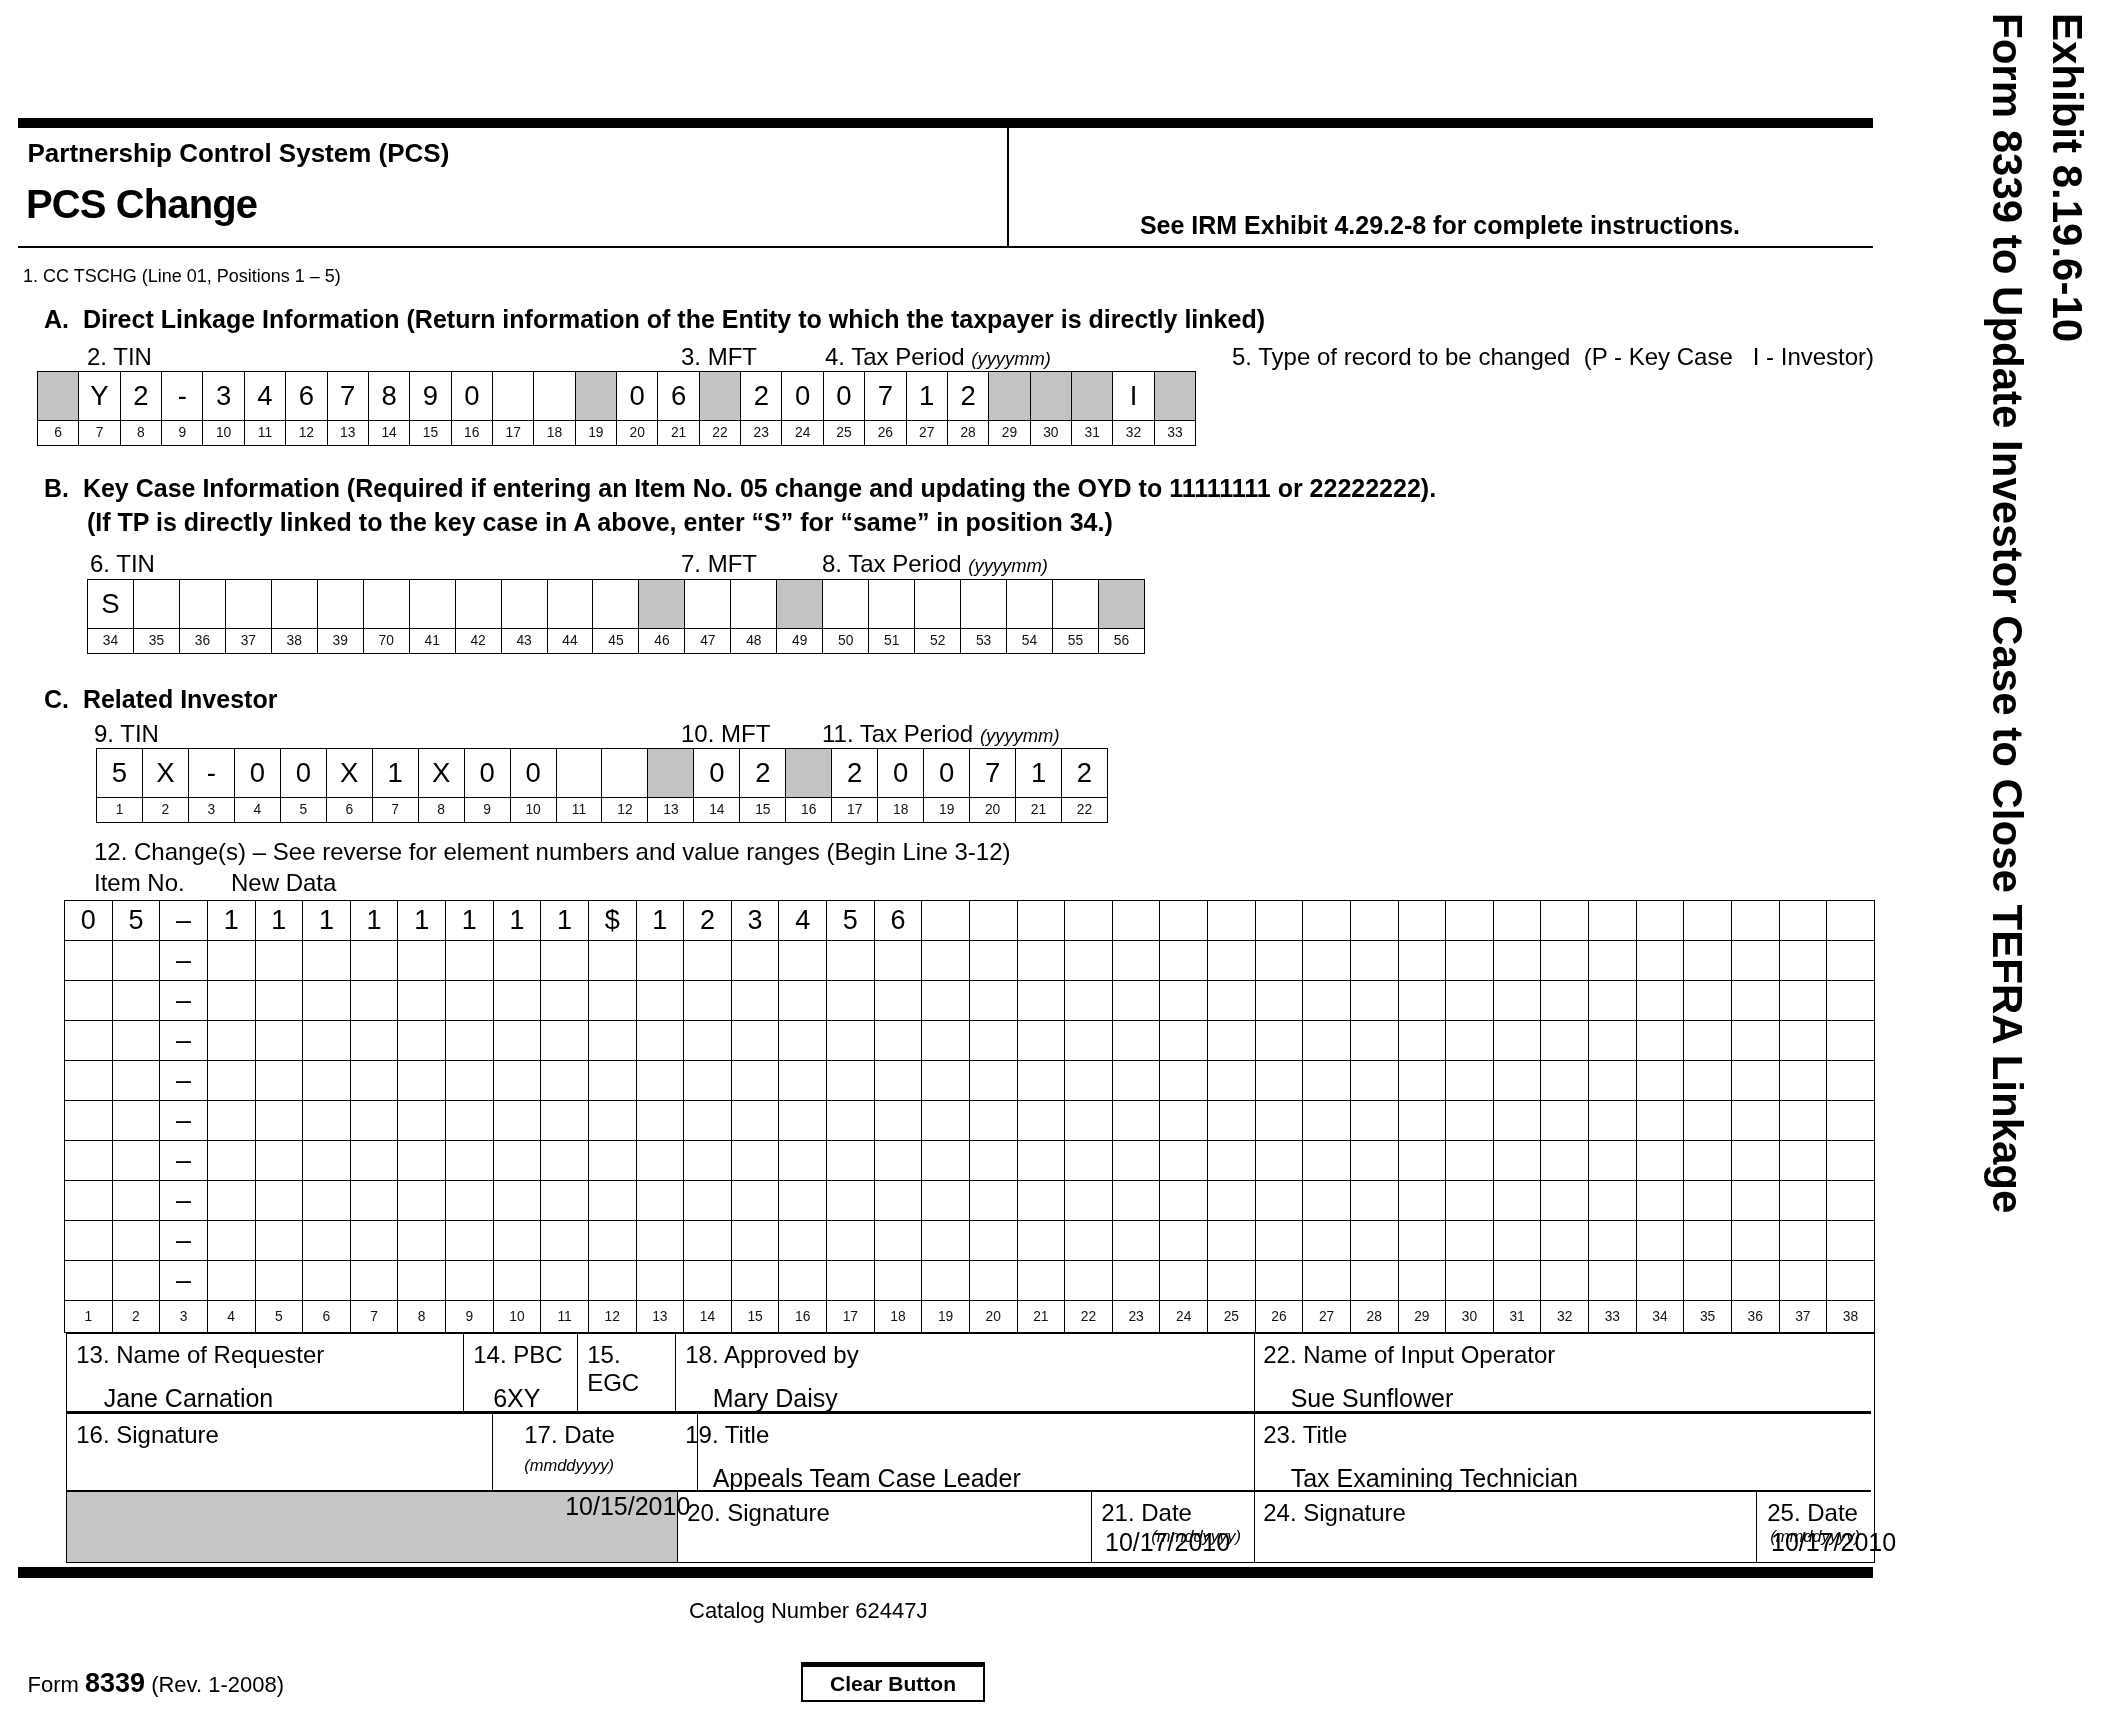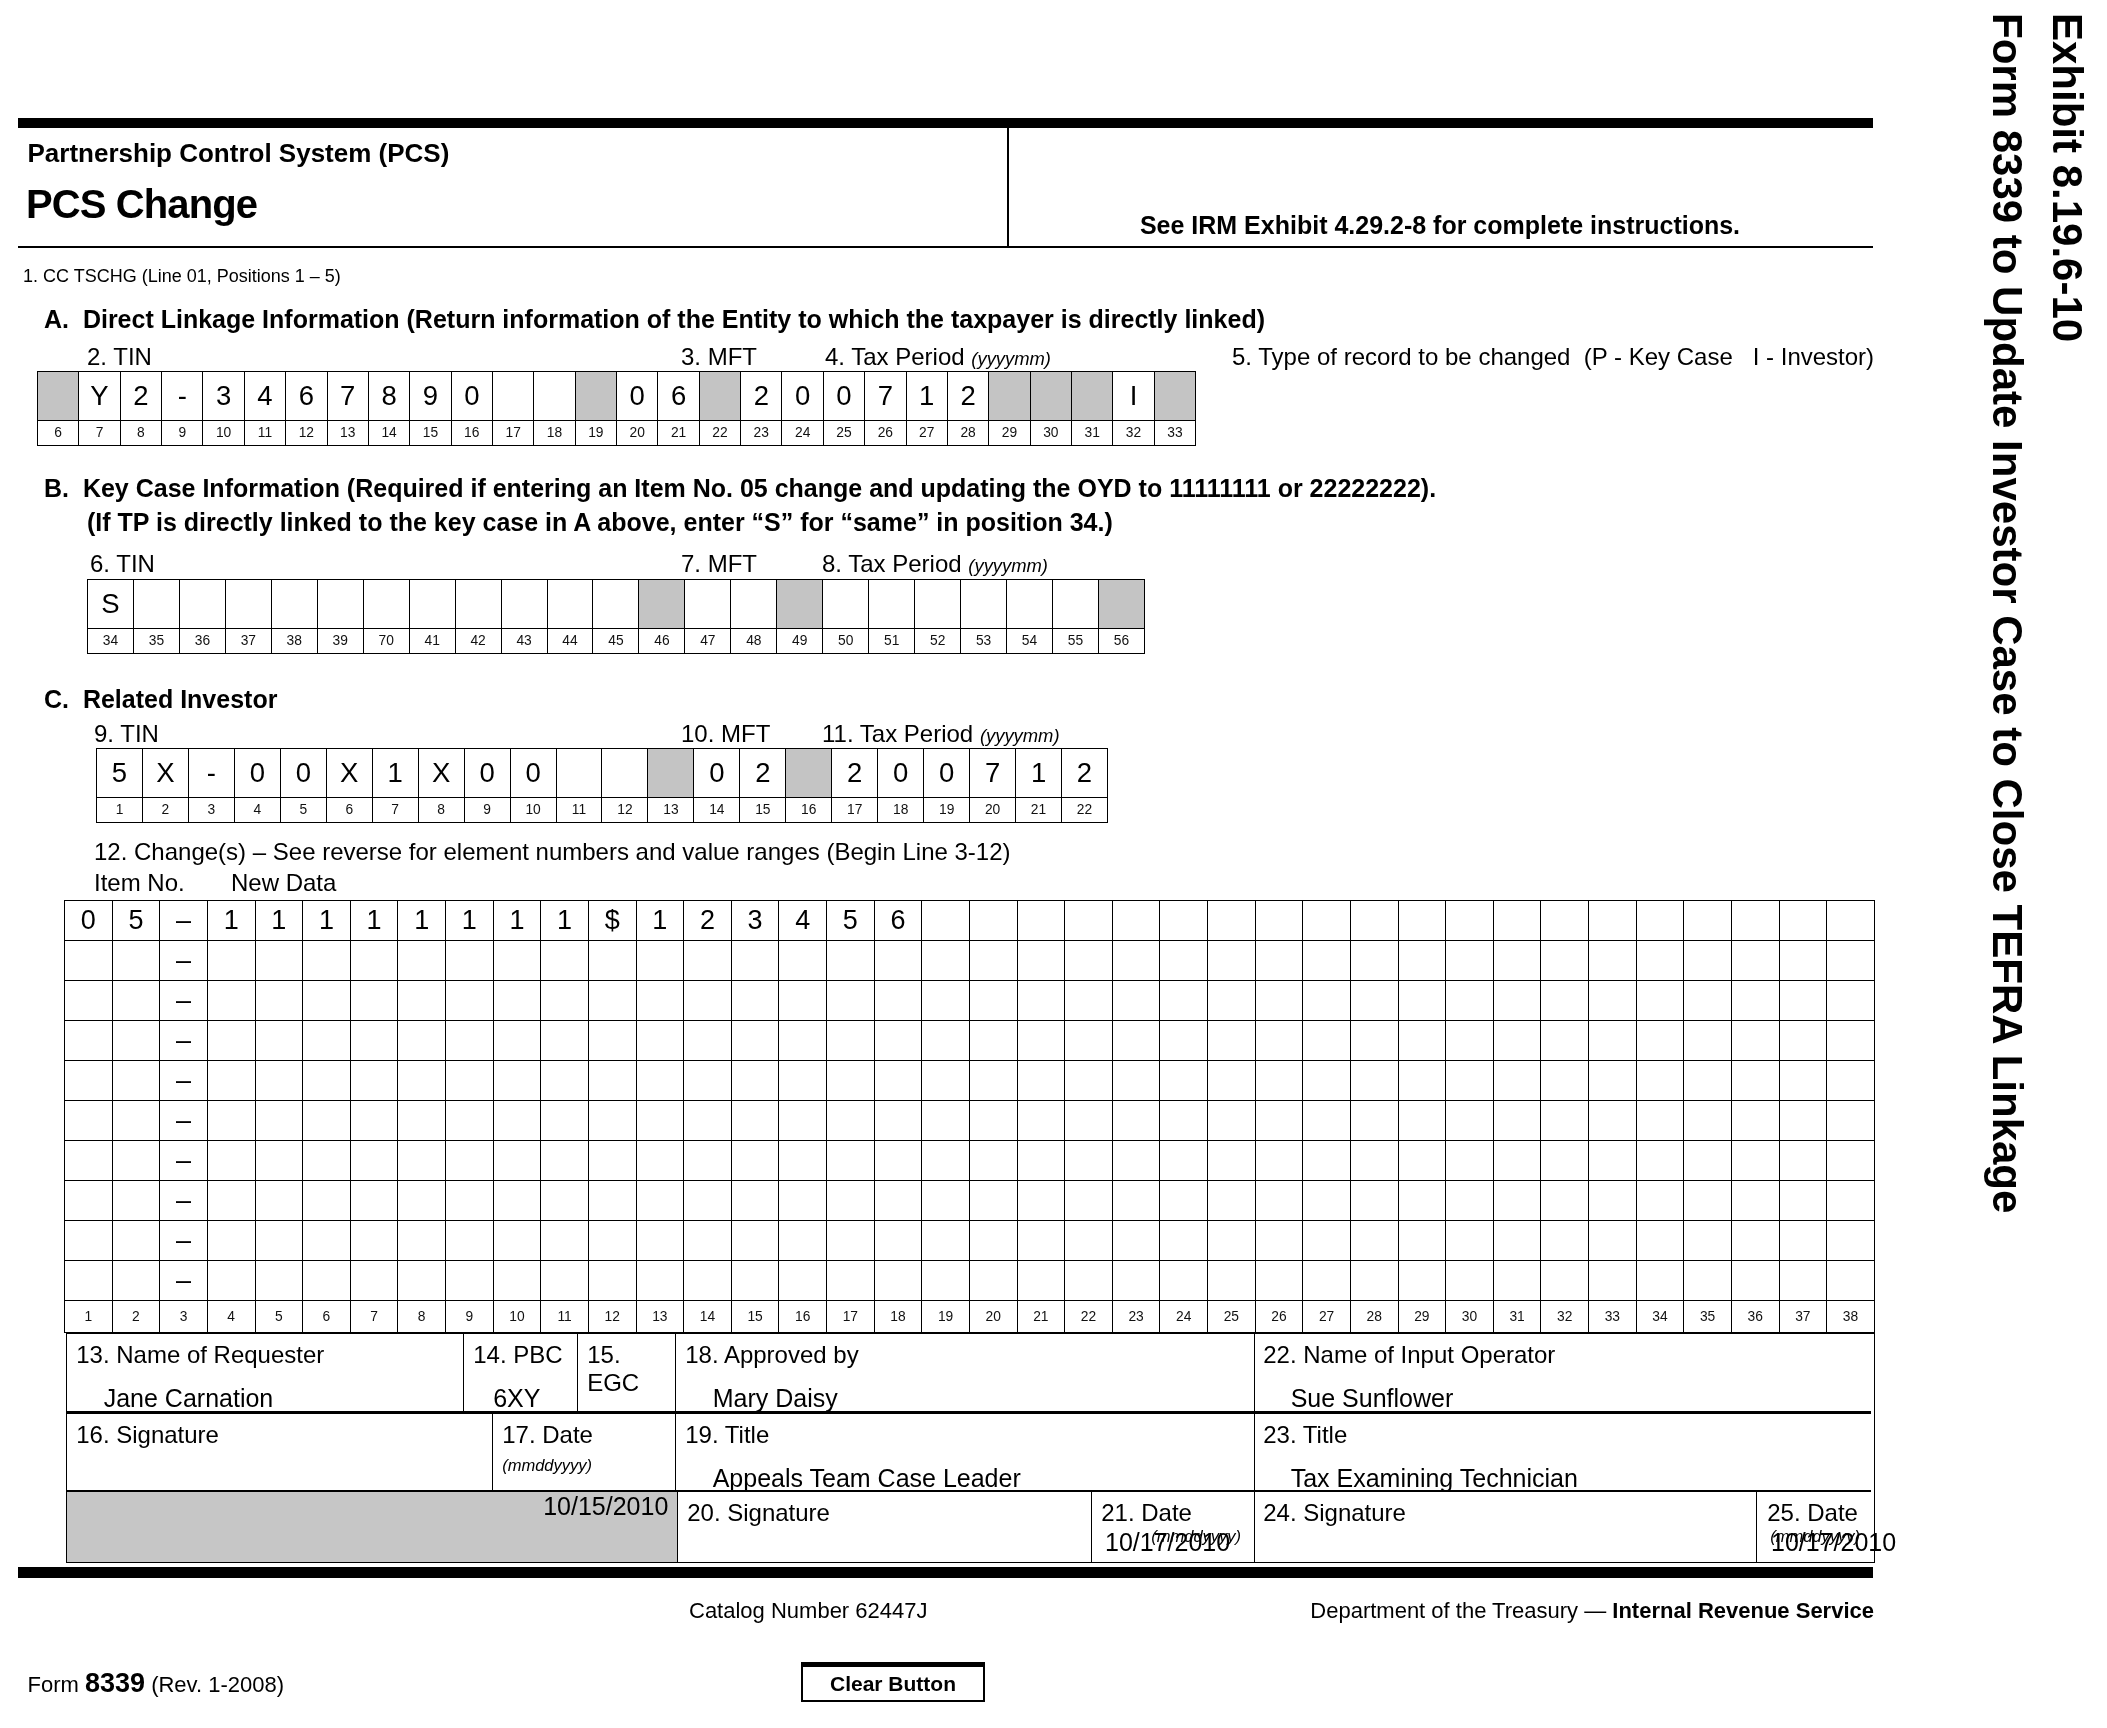--- a/index.html
+++ b/index.html
@@ -870,21 +870,21 @@
     </div>
     <div class="bt-cell lastcol" style="left:1187px;top:0;width:616px;height:77px;">
       <div class="lbl">22. Name of Input Operator</div>
       <div class="val">Sue Sunflower</div>
     </div>
     <div class="rowline" style="top:77px;width:1804px;height:2.8px;"></div>
 
     <div class="bt-cell" style="left:0;top:80px;width:426px;height:76px;">
       <div class="lbl">16. Signature</div>
     </div>
-    <div class="bt-cell" style="left:426px;top:80px;width:183px;height:76px;">
+    <div class="bt-cell" style="left:448px;top:80px;width:183px;height:76px;">
       <div class="lbl">
         <span>17. Date</span>
         <span class="fmt" style="font-size:16.5px;">(mmddyyyy)</span>
       </div>
       <div class="val" style="margin-left:41px;">10/15/2010</div>
     </div>
     <div class="bt-cell" style="left:609px;top:80px;width:579px;height:76px;">
       <div class="lbl">19. Title</div>
       <div class="val">Appeals Team Case Leader</div>
     </div>
@@ -911,20 +911,17 @@
       <div class="fmt" style="font-size:16.5px;text-align:right;margin-right:1.8px;">(mmddyyyy)</div>
       <div class="val bottom">10/17/2010</div>
     </div>
   </div>
 
   <div class="abs footer-bar" style="left:18.4px;top:1567px;width:1855px;"></div>
   <div class="abs foot" style="left:27.5px;top:1668px;">
     <span>Form </span><span class="num">8339</span><span> (Rev. 1-2008)</span>
   </div>
   <div class="abs foot" style="left:689px;top:1598px;">Catalog Number 62447J</div>
-  <div class="abs foot" style="right:234px;top:1598px;">
-    <span>Department of the Treasury — </span><span class="b">Internal Revenue Service</span>
-  </div>
 
   <button class="clear-btn" style="left:801px;top:1662px;width:184px;height:40px;">Clear Button</button>
 
 </div>
 
 
 </body></html>

